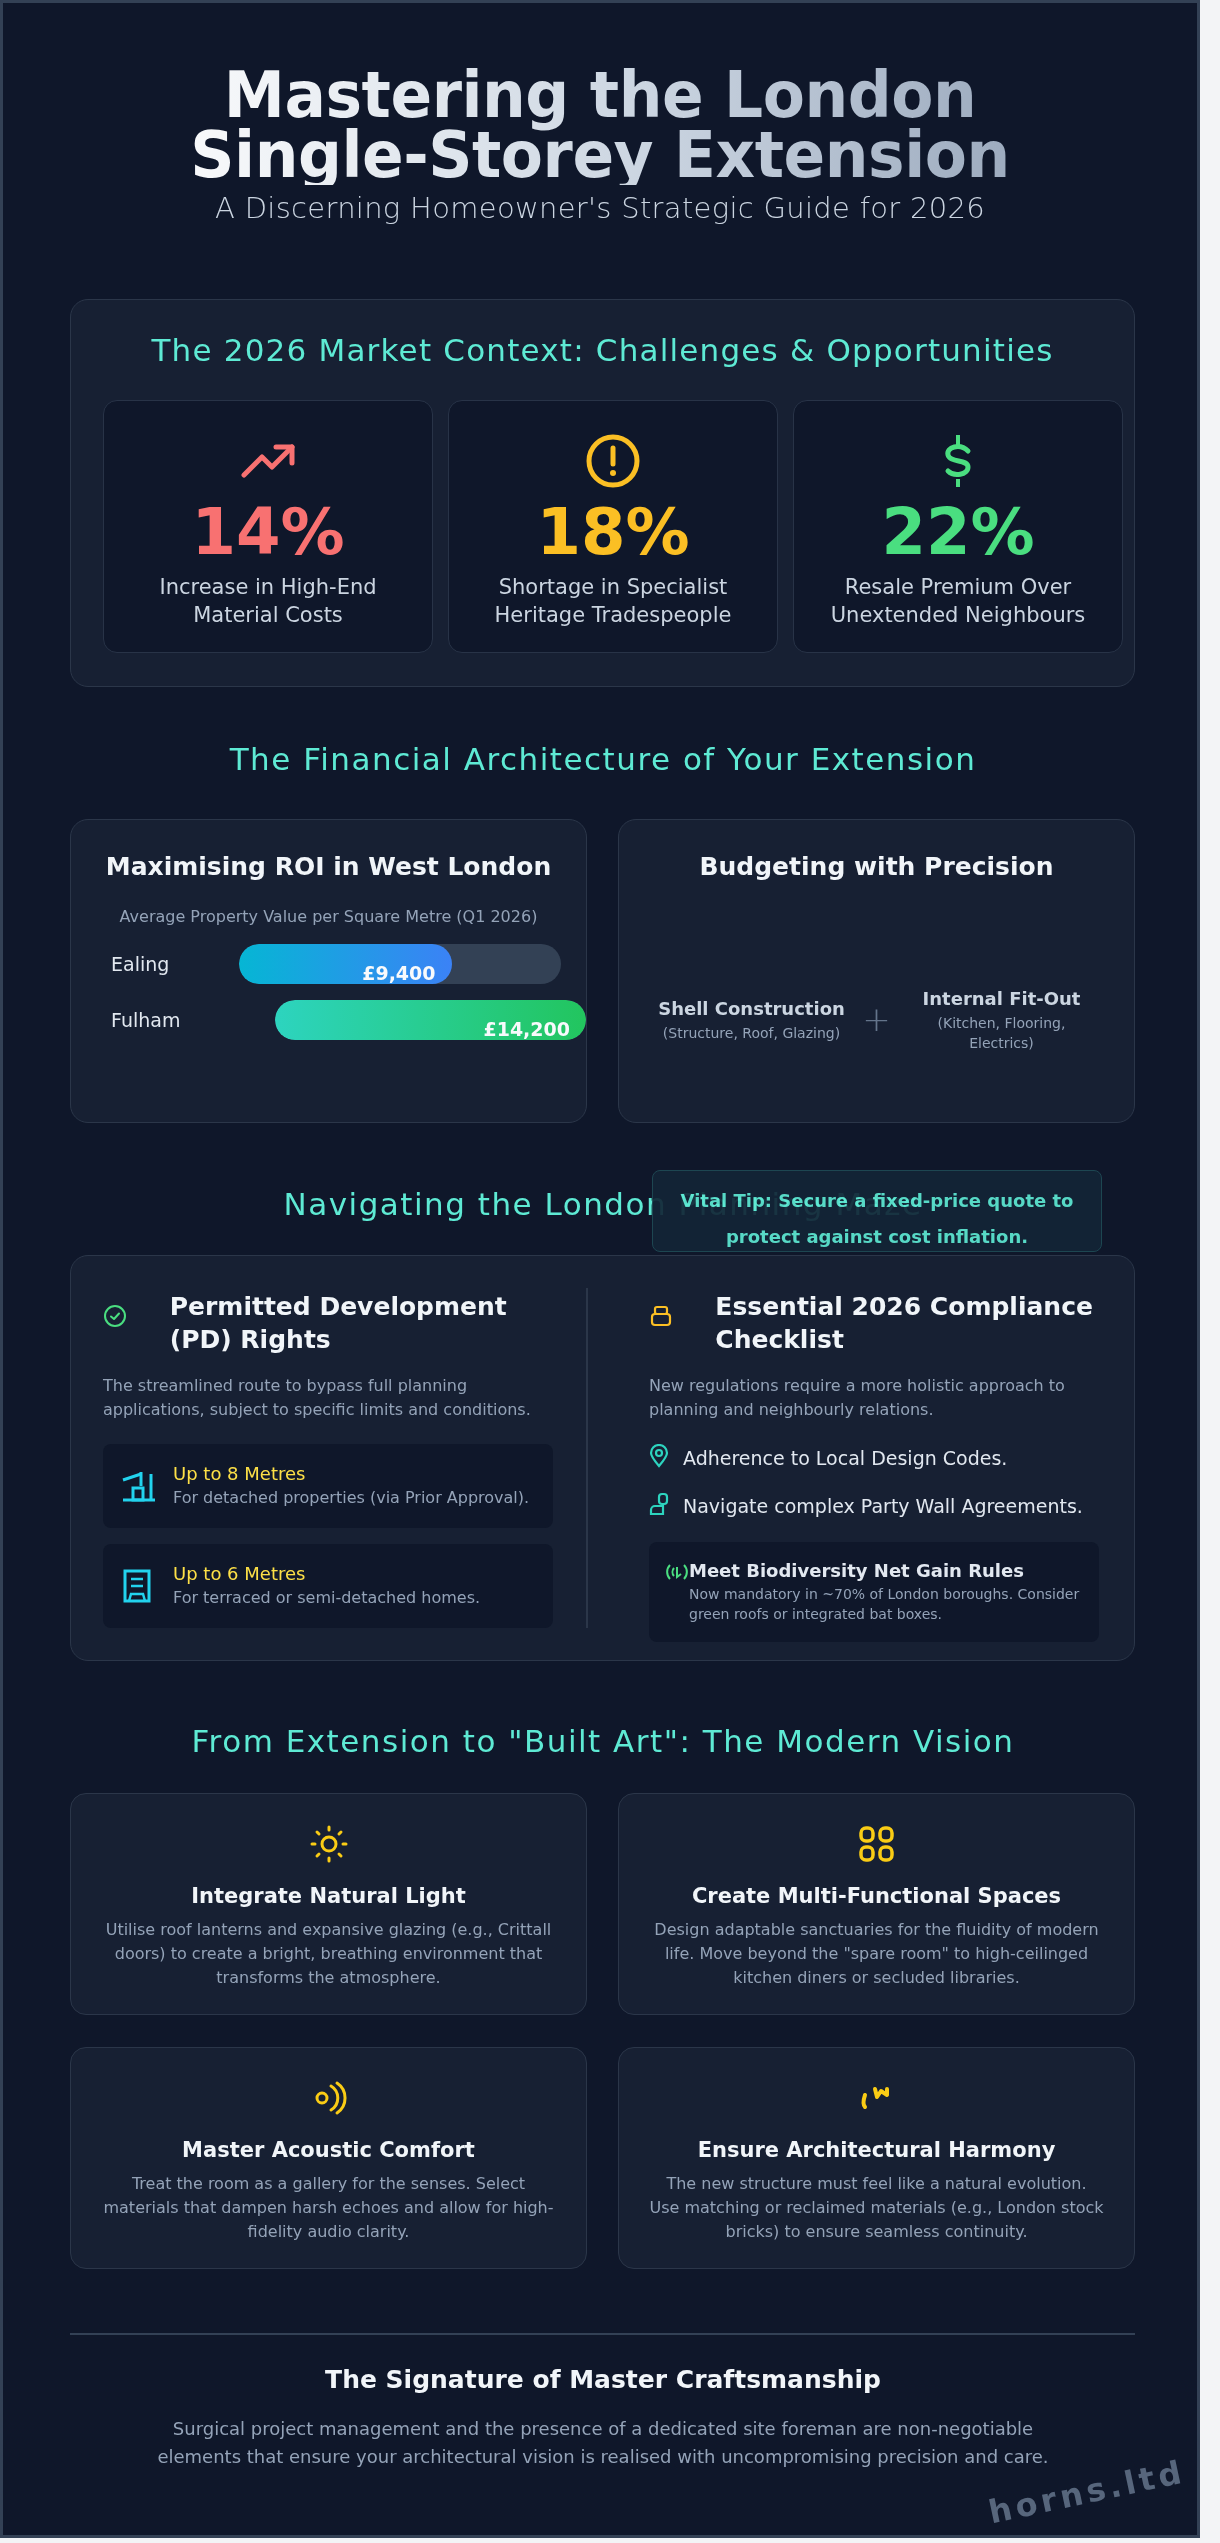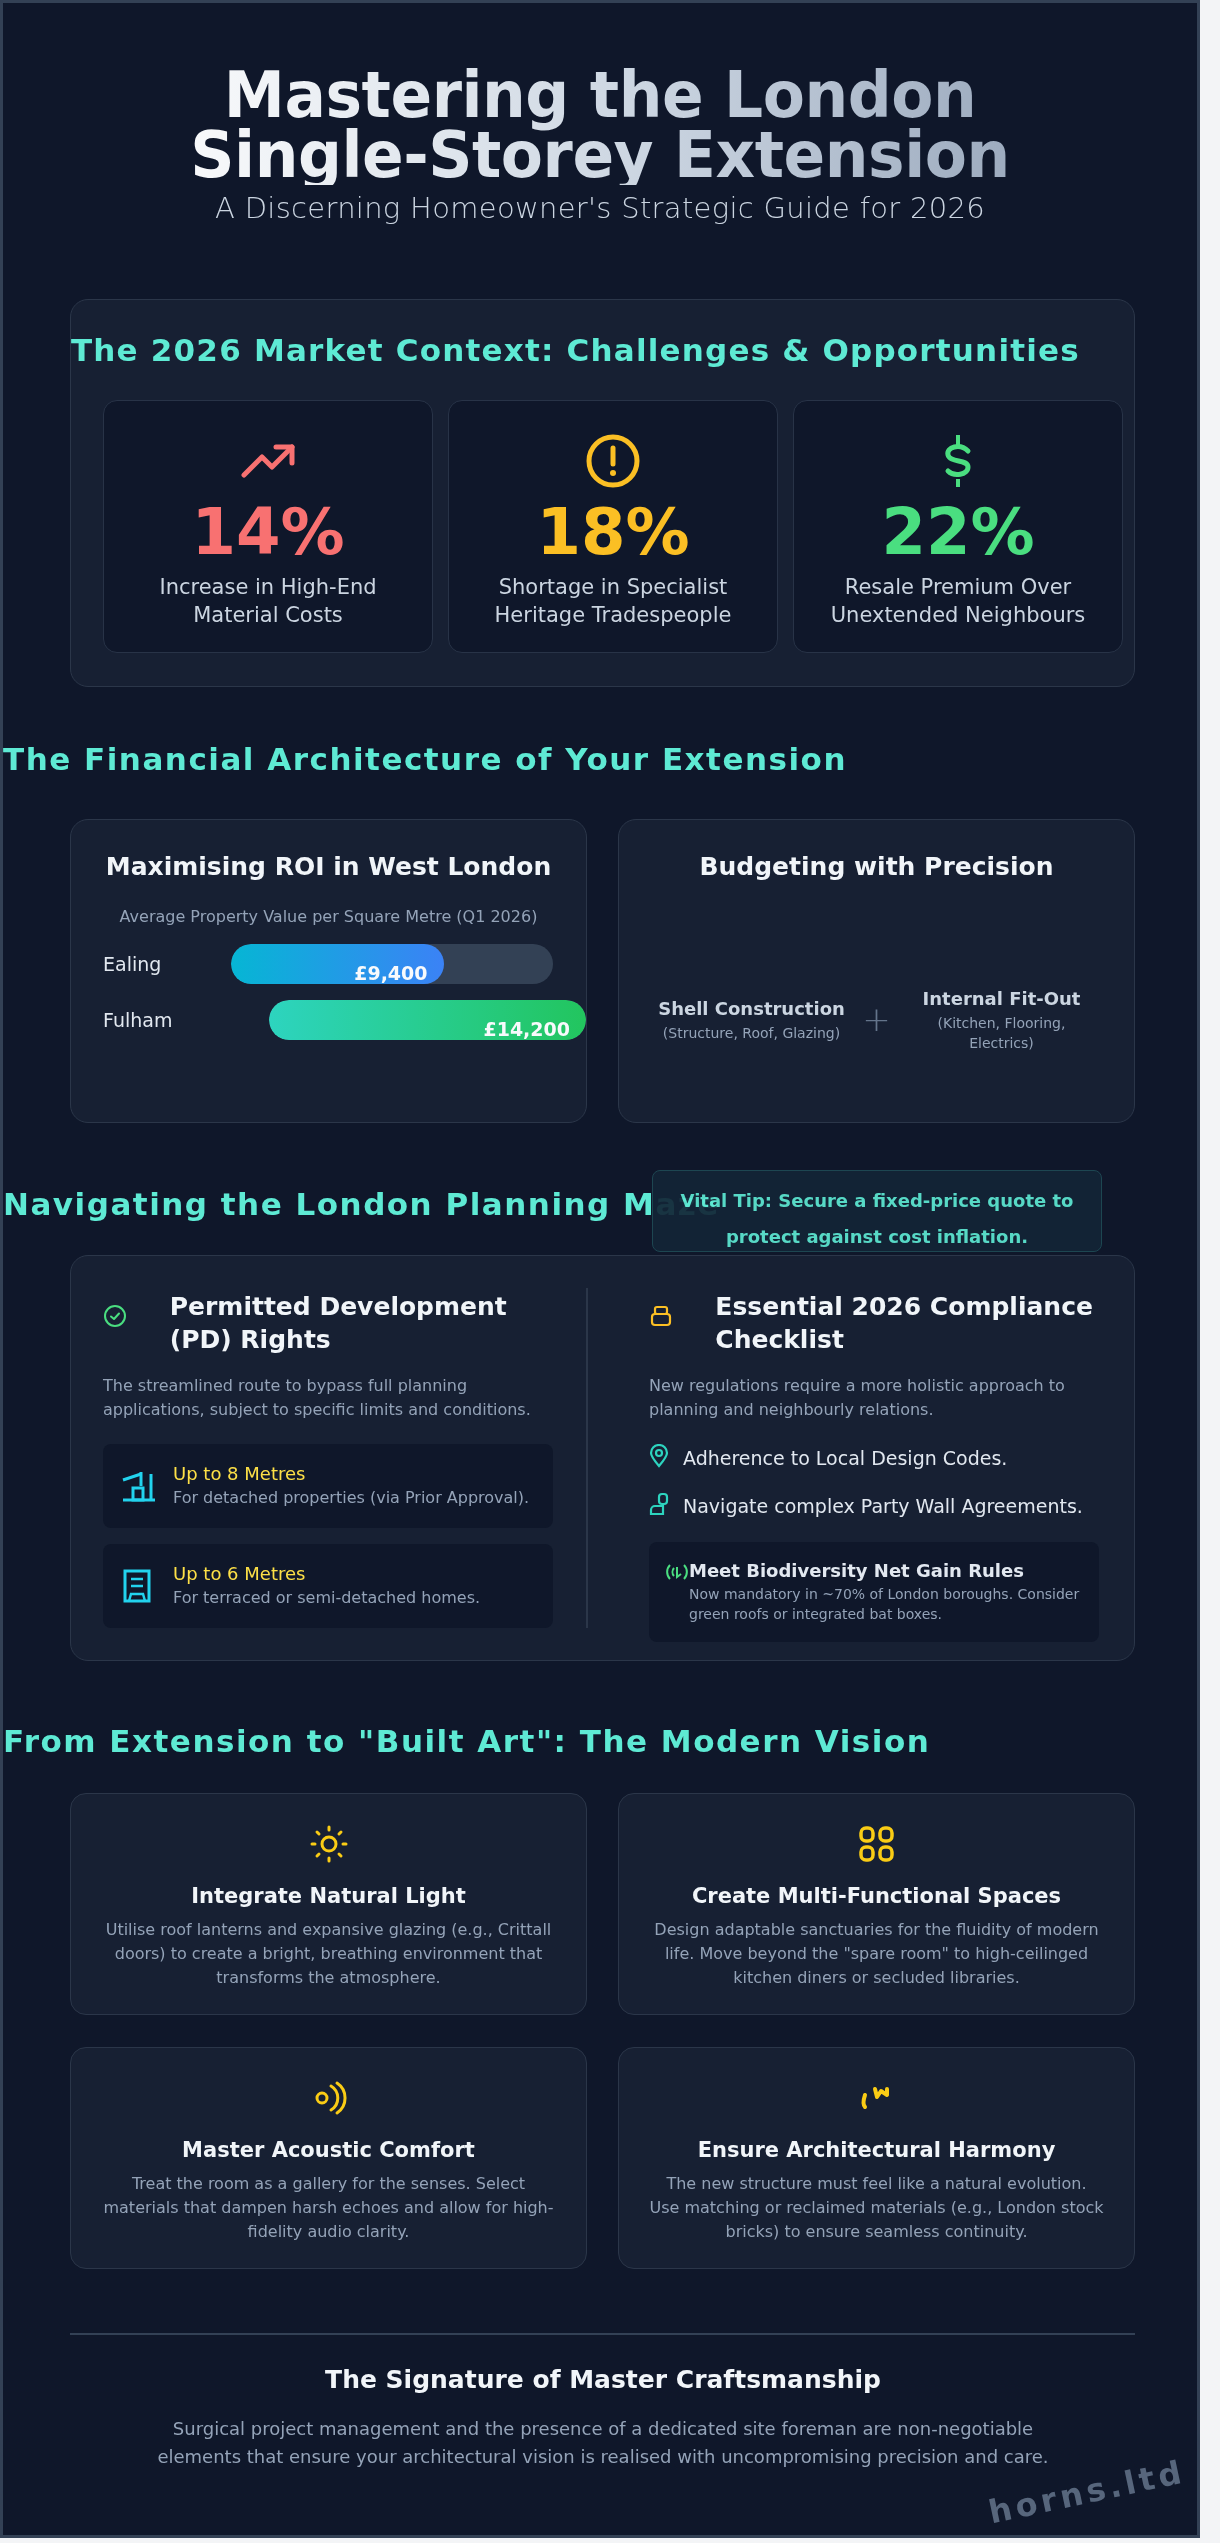--- a/index.html
+++ b/index.html
@@ -16,40 +16,40 @@
     background: linear-gradient(90deg, #ffffff 0%, #cbd5e1 55%, #94a3b8 100%);
     -webkit-background-clip: text; background-clip: text; color: transparent;
     width: 1000px; margin: 0 auto; transform: scaleX(0.96);
   }
   .hero-sub { margin-top: 6px; font-size: 29px; font-weight: 200; color: #cbd5e1; letter-spacing: 0.3px; }
 
   .panel {
     position: absolute; background: #172033; border: 1px solid #2b3649; border-radius: 18px;
   }
   .section-title {
-    position: absolute; left: 0; width: 1200px; text-align: left;
-    color: #5eead4; font-weight: bold; font-size: 31px; letter-spacing: 1.5px;
+    position: absolute; left: 0; width: 1200px; text-align: center;
+    color: #5eead4; font-weight: normal; font-size: 31px; letter-spacing: 1.5px;
   }
   
   .market { left: 67px; top: 296px; width: 1065px; height: 388px; }
   .market .section-title { position: static; width: auto; margin-top: 32px; letter-spacing: 1.2px; font-size: 31px; }
   .stat-card {
     position: absolute; top: 100px; width: 330px; height: 253px;
     background: #0f172a; border: 1px solid #283347; border-radius: 14px; text-align: center;
   }
   .stat-icon { height: 60px; margin-top: 30px; display: flex; justify-content: center; align-items: center; }
   .stat-value { font-size: 64px; font-weight: bold; line-height: 70px; margin-top: 6px; }
   .stat-label { color: #cbd5e1; font-size: 21px; line-height: 28px; margin-top: 6px; padding: 0 20px; }
 
   
   .fin-left { left: 67px; top: 816px; width: 517px; height: 304px; }
   .fin-right { left: 615px; top: 816px; width: 517px; height: 304px; }
   .card-h { text-align: center; color: #f1f5f9; font-weight: bold; font-size: 25px; margin-top: 32px; }
   .fin-sub { text-align: center; color: #94a3b8; font-size: 16px; margin-top: 26px; }
-  .bar-row { display: flex; align-items: center; margin-left: 32px; margin-top: 18px; height: 40px; }
+  .bar-row { display: flex; align-items: center; margin-left: 40px; margin-top: 18px; height: 40px; }
   .bar-row + .bar-row { margin-top: 16px; gap: 40px; }
   .bar-label { width: 128px; color: #e2e8f0; font-size: 19px; }
   .bar-track { width: 322px; height: 40px; border-radius: 20px; background: #334155; position: relative; overflow: hidden; }
   .bar-fill {
     height: 100%; border-radius: 20px; display: flex; align-items: flex-end; justify-content: flex-end;
     padding-right: 16px; color: #f8fafc; font-weight: bold; font-size: 19px;
   }
   .budget { display: flex; align-items: center; justify-content: center; margin-top: 104px; }
   .budget-item { text-align: center; width: 190px; }
   .budget-item .b-title { color: #cbd5e1; font-weight: bold; font-size: 18px; line-height: 28px; }

